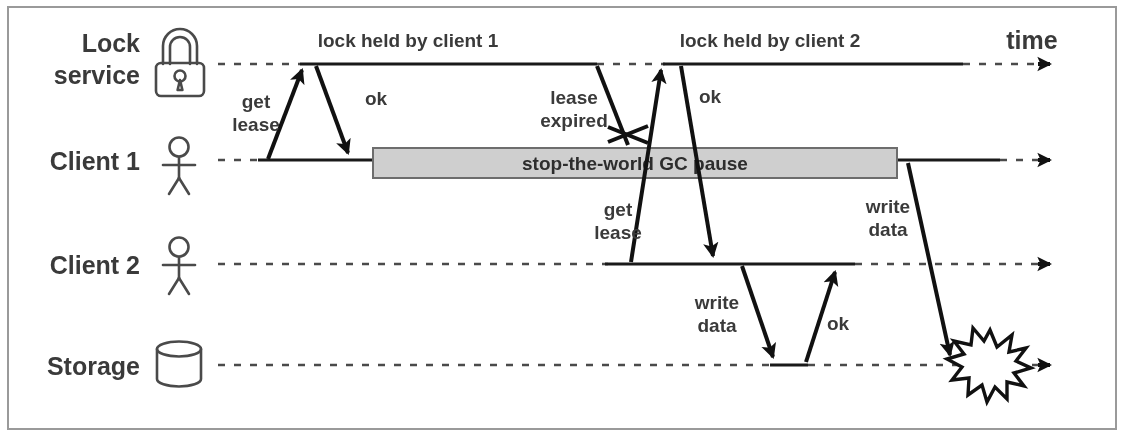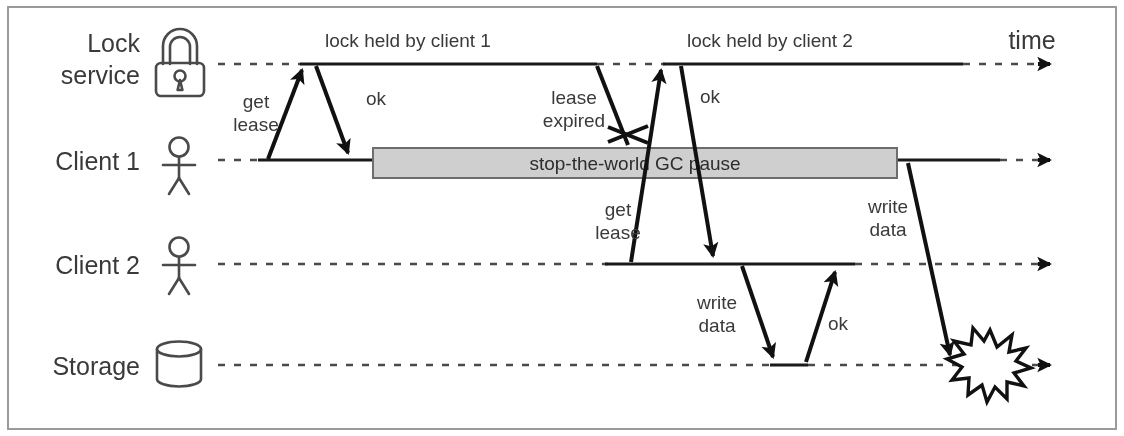--- a/index.html
+++ b/index.html
@@ -9,20 +9,21 @@
   }
   body {
     font-family: "Liberation Sans", sans-serif;
   }
   #diagram-root {
     position: relative;
     width: 1124px;
     height: 436px;
     background: #ffffff;
     overflow: hidden;
+    font-weight: bold;
   }
   #diagram-svg {
     display: block;
     width: 1124px;
     height: 436px;
   }
   .lane-label {
     font-family: "Liberation Sans", sans-serif;
     font-size: 25px;
     fill: #3a3a3a;

